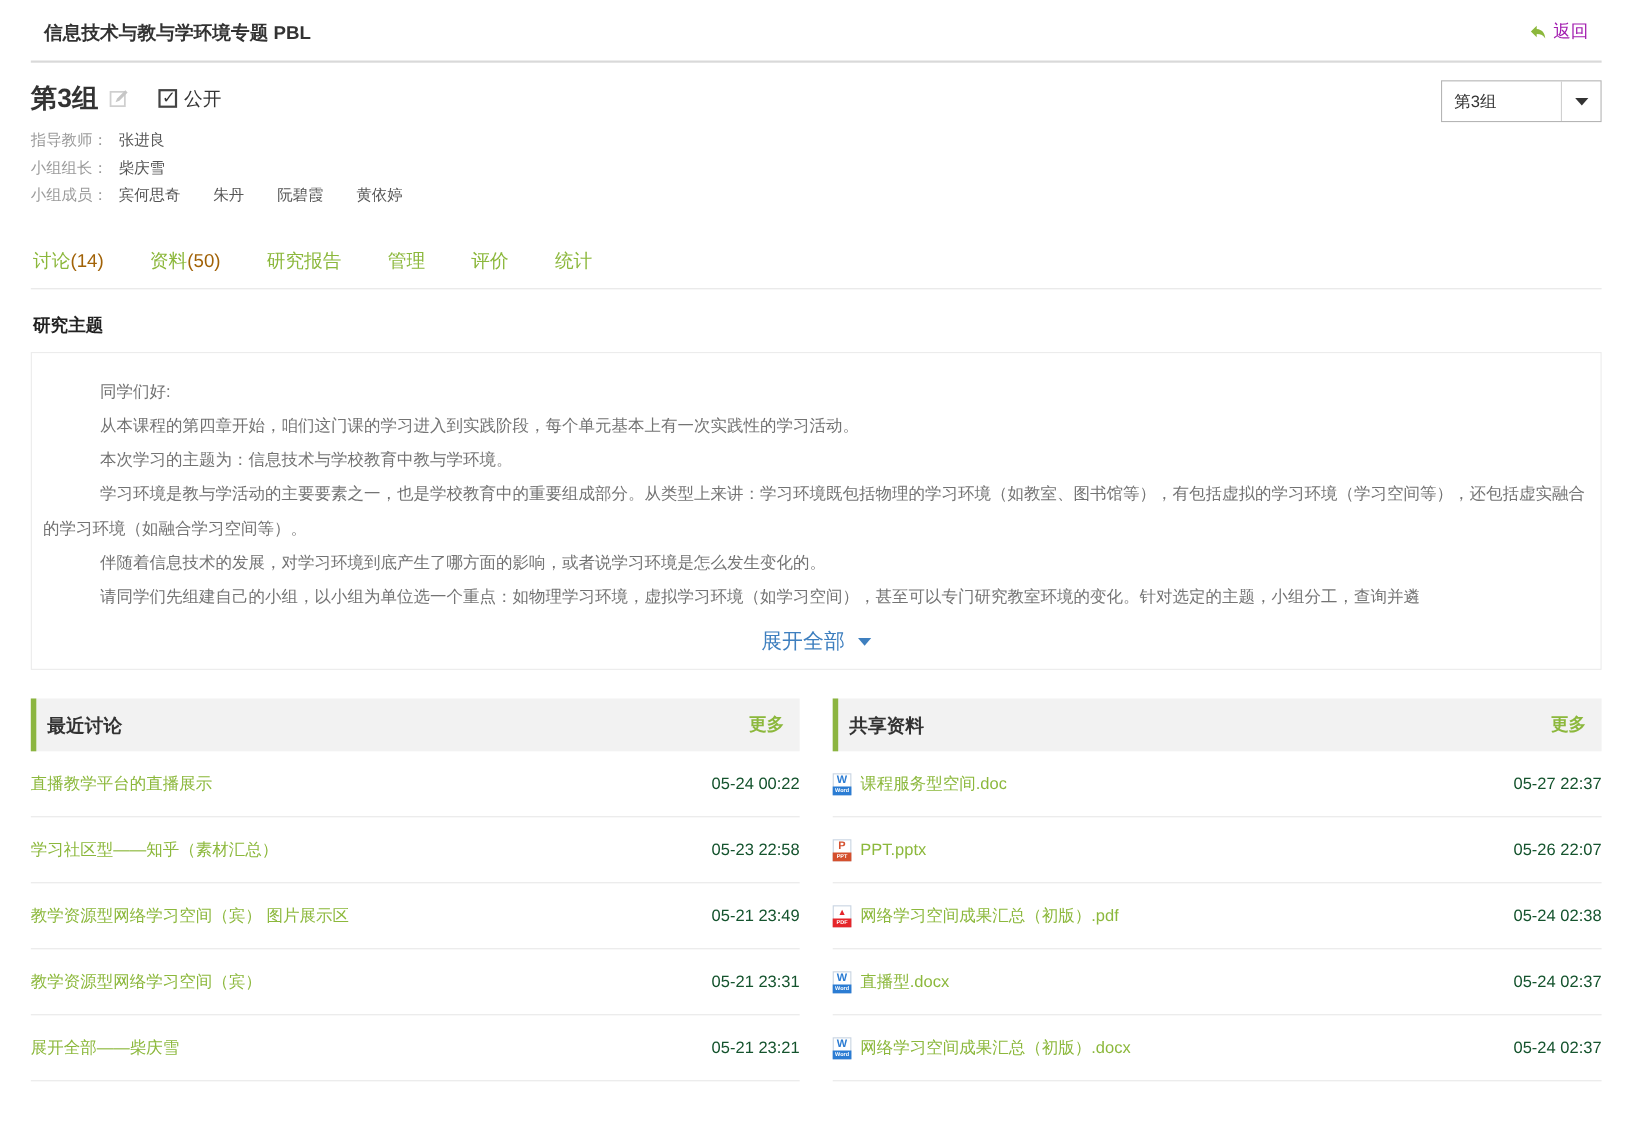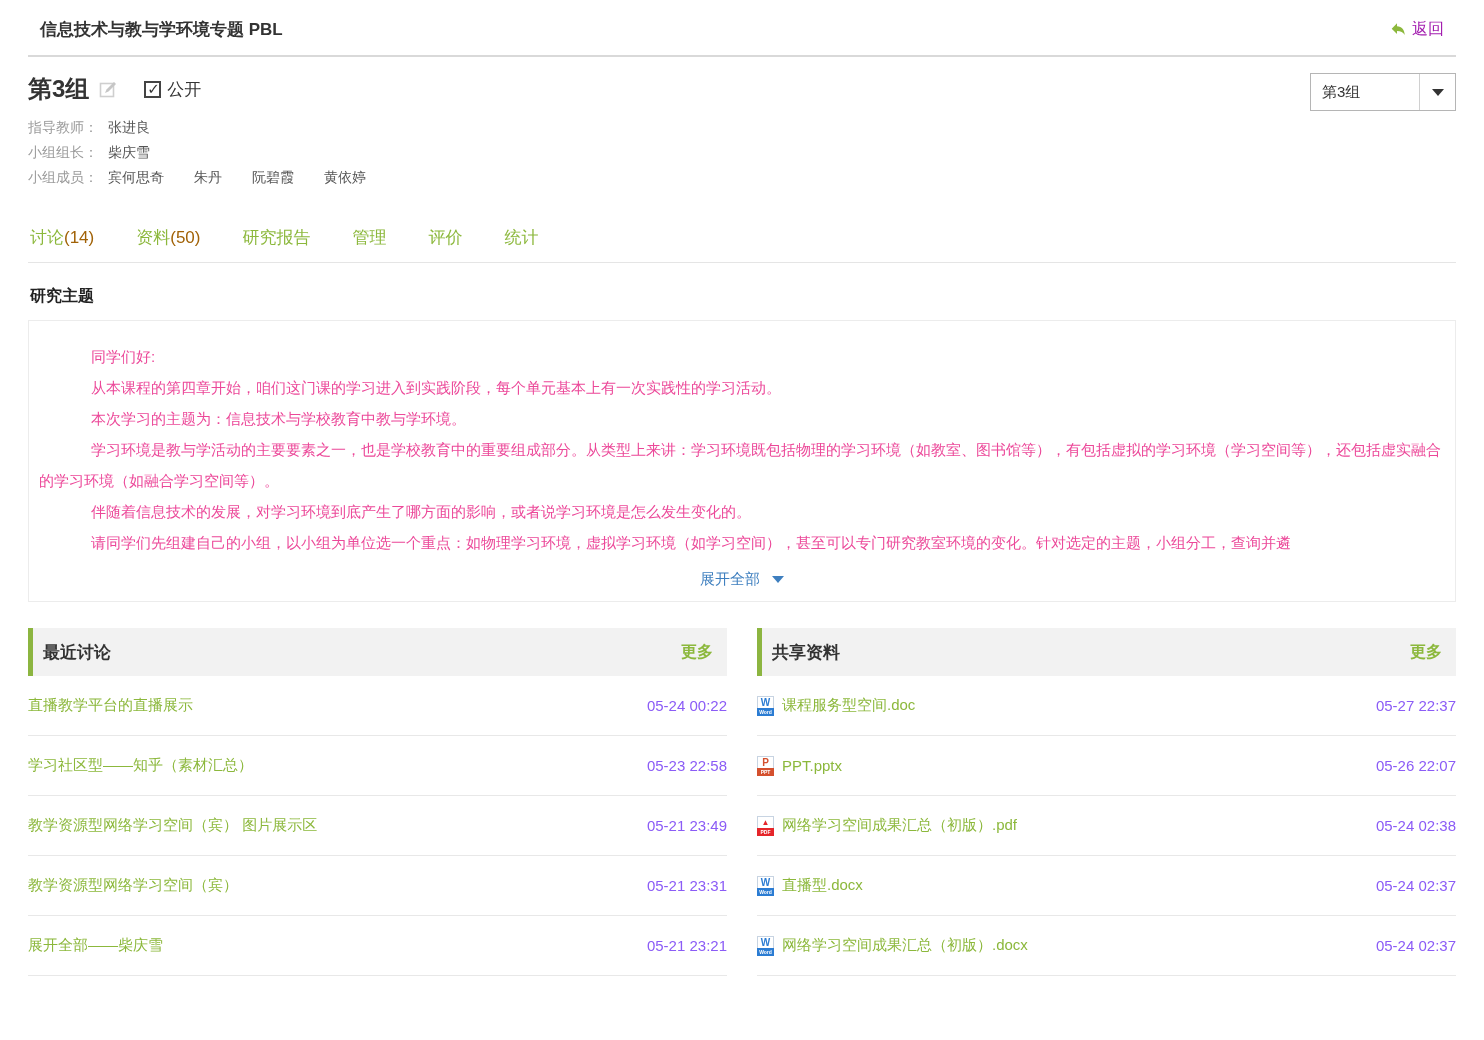--- a/index.html
+++ b/index.html
@@ -35,35 +35,35 @@
 
   
   .tabs { display:flex; gap:42px; margin-top:36px; padding-left:2px; }
   .tab { font-size:17px; color:#8cb83c; text-decoration:none; cursor:pointer; }
   .tab .cnt { color:#a16207; }
   .tab-divider { border:none; border-top:1px solid #e5e5e5; margin-top:13px; }
 
   
   .topic-heading { margin-top:23px; font-size:16px; font-weight:700; color:#222; padding-left:2px; }
   .topic-box { margin-top:13px; border:1px solid #ececec; padding:20px 10px 12px 10px; }
-  .topic-box p { font-size:15px; color:#ec4899; line-height:31px; text-indent:52px; }
+  .topic-box p { font-size:15px; color:#737373; line-height:31px; text-indent:52px; }
   .expand-row { text-align:center; margin-top:12px; }
-  .expand-link { color:#3e7fbf; font-size:15px; cursor:pointer; display:inline-flex; align-items:center; gap:12px; }
+  .expand-link { color:#3e7fbf; font-size:19px; cursor:pointer; display:inline-flex; align-items:center; gap:12px; }
   .expand-link .tri { width:0; height:0; border-left:6px solid transparent; border-right:6px solid transparent; border-top:7px solid #3e7fbf; display:inline-block; }
 
   
   .panels { display:flex; gap:30px; margin-top:26px; }
   .panel { flex:1; min-width:0; }
   .panel-head { height:48px; background:#f2f2f2; border-left:5px solid #8cb540; display:flex; align-items:center; justify-content:space-between; padding:0 14px 0 10px; }
   .panel-title { font-size:17px; font-weight:700; color:#333; }
   .more-link { font-size:16px; font-weight:700; color:#8cb83c; text-decoration:none; cursor:pointer; }
   .row { height:60px; display:flex; align-items:center; justify-content:space-between; border-bottom:1px solid #e8e8e8; }
   .row-left { display:flex; align-items:center; min-width:0; }
   .row-link { font-size:15px; color:#8cb83c; text-decoration:none; cursor:pointer; white-space:nowrap; overflow:hidden; }
-  .row-date { font-size:15px; color:#8b5cf6; white-space:nowrap; margin-left:12px; }
+  .row-date { font-size:15px; color:#14532d; white-space:nowrap; margin-left:12px; }
 
   
   .ficon { width:17px; height:20px; border:1px solid #c8d4e2; background:#fff; position:relative; margin-right:8px; flex:0 0 auto; }
   .ficon .letter { display:block; text-align:center; font-size:10px; font-weight:700; line-height:12px; }
   .ficon .strip { position:absolute; left:-1px; right:-1px; bottom:-1px; height:8px; text-align:center; font-size:5px; line-height:8px; color:#fff; font-weight:700; letter-spacing:0; }
   .ficon.word .letter { color:#2b7cd3; } .ficon.word .strip { background:#2b7cd3; }
   .ficon.ppt  .letter { color:#d4502e; } .ficon.ppt  .strip { background:#d4502e; }
   .ficon.pdf  .letter { color:#e5252a; font-size:8px; } .ficon.pdf .strip { background:#e5252a; }
 </style>
 </head>

